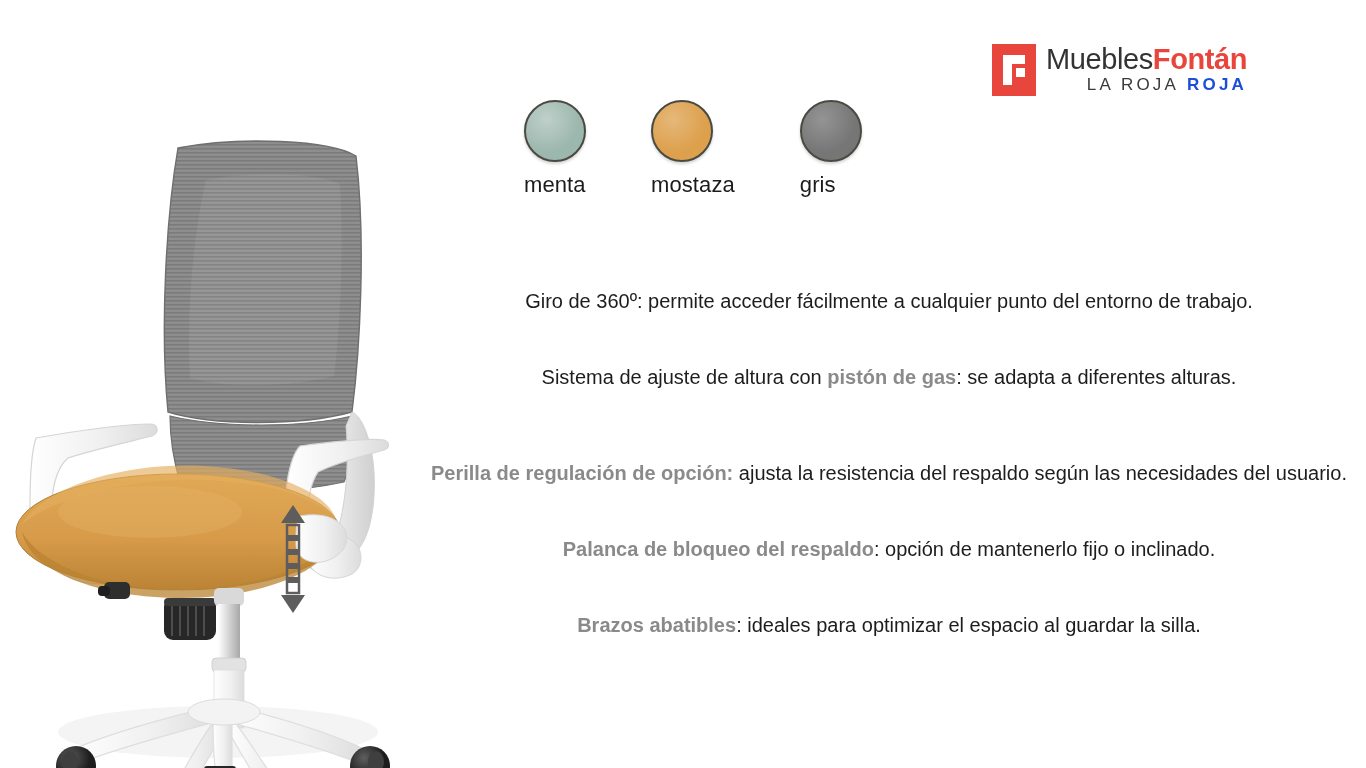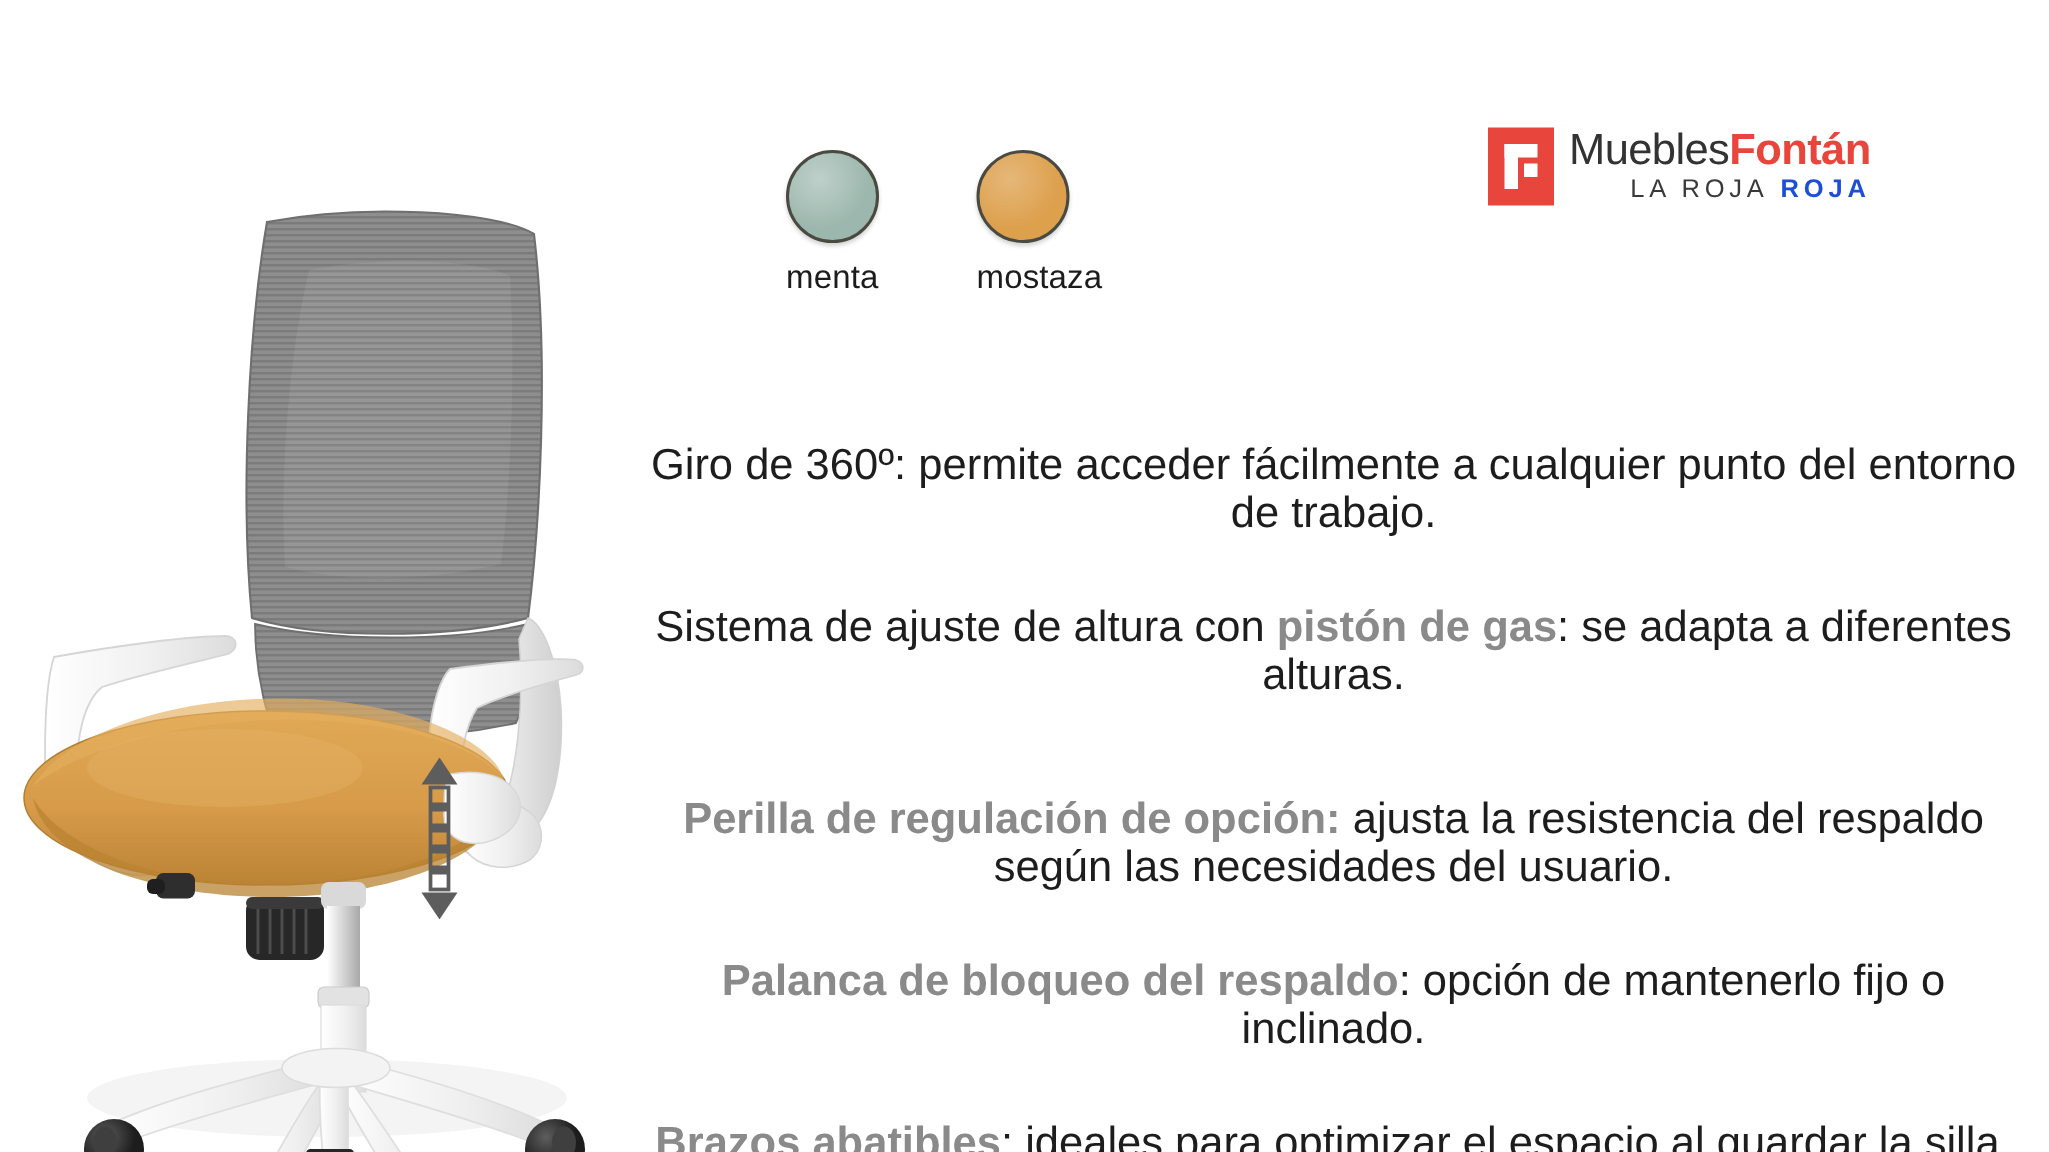--- a/index.html
+++ b/index.html
@@ -17,21 +17,20 @@
     background: #ffffff;
   }
 
   
   .logo {
     position: absolute;
     left: 992px; top: 44px;
     display: flex;
     align-items: flex-start;
     gap: 10px;
-    margin-top: 41px;
   }
   .logo-mark {
     width: 44px; height: 52px;
     background: #e8463c;
     position: relative;
     flex: 0 0 auto;
   }
   .logo-mark .glyph-v {
     position: absolute;
     left: 11px; top: 11px;
@@ -108,21 +107,21 @@
   }
 
   
   .features {
     position: absolute;
     left: 424px; top: 265px;
     width: 930px;
     text-align: center;
   }
   .feature {
-    font-size: 29px;
+    font-size: 20px;
     line-height: 32px;
     color: #1d1d1d;
     font-weight: 400;
   }
   .feature b { color: #8a8a8a; font-weight: 700; }
   .f1 { margin-bottom: 44px; }
   .f2 { margin-bottom: 64px; }
   .f3 { margin-bottom: 44px; }
   .f4 { margin-bottom: 44px; }
   .f5 { margin-bottom: 0; }
@@ -171,20 +170,24 @@
   </div>
 
   <div class="swatches">
     <div class="swatch">
       <div class="swatch-dot mint"></div>
       <div class="swatch-label">menta</div>
     </div>
     <div class="swatch">
       <div class="swatch-dot mustard"></div>
       <div class="swatch-label">mostaza</div>
+    </div>
+    <div class="swatch">
+      <div class="swatch-dot gray"></div>
+      <div class="swatch-label">gris</div>
     </div>
   </div>
 
   <div class="features">
     <p class="feature f1">Giro de 360º: permite acceder fácilmente a cualquier punto del entorno de trabajo.</p>
     <p class="feature f2"><span>Sistema de ajuste de altura con </span><b>pistón de gas</b><span>: se adapta a diferentes alturas.</span></p>
     <p class="feature f3"><b>Perilla de regulación de opción:</b><span> ajusta la resistencia del respaldo según las necesidades del usuario.</span></p>
     <p class="feature f4"><b>Palanca de bloqueo del respaldo</b><span>: opción de mantenerlo fijo o inclinado.</span></p>
     <p class="feature f5"><b>Brazos abatibles</b><span>: ideales para optimizar el espacio al guardar la silla.</span></p>
   </div>

